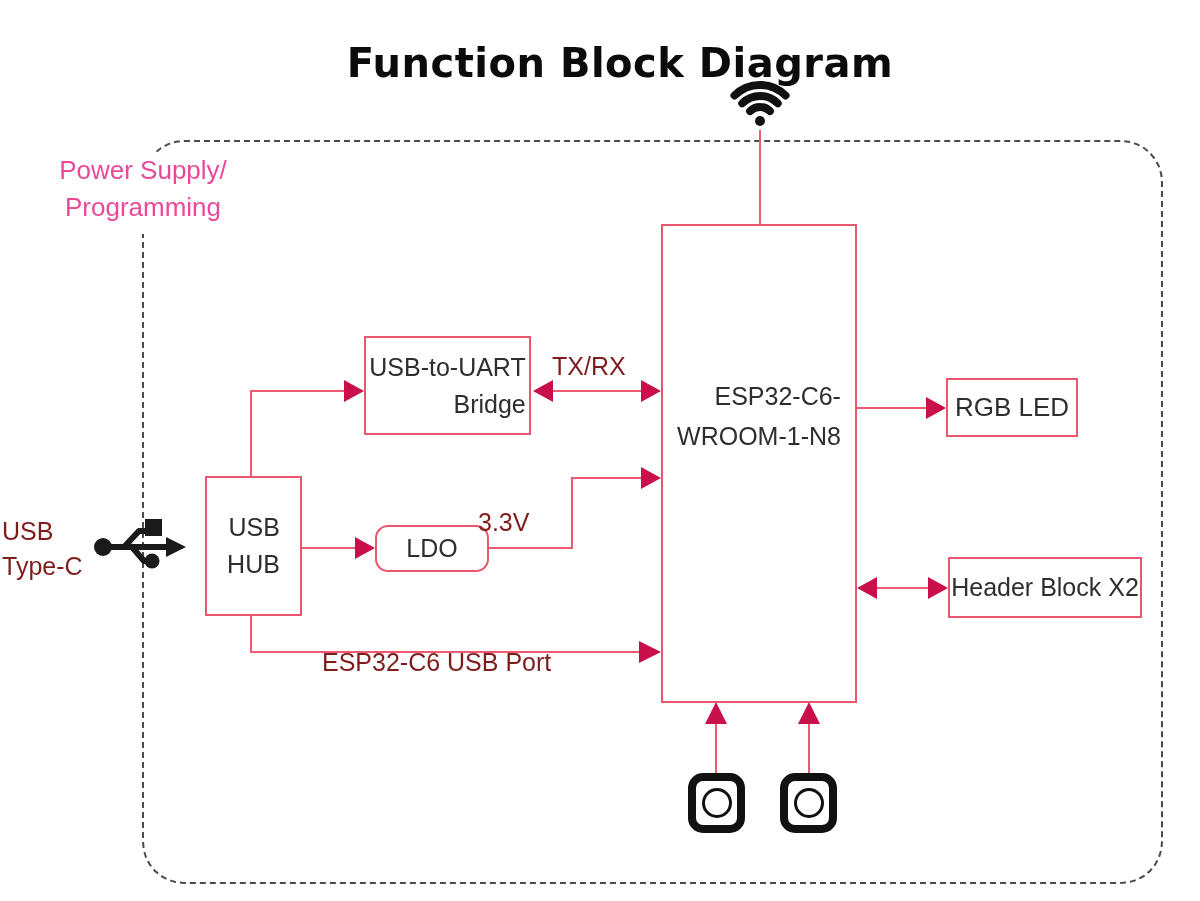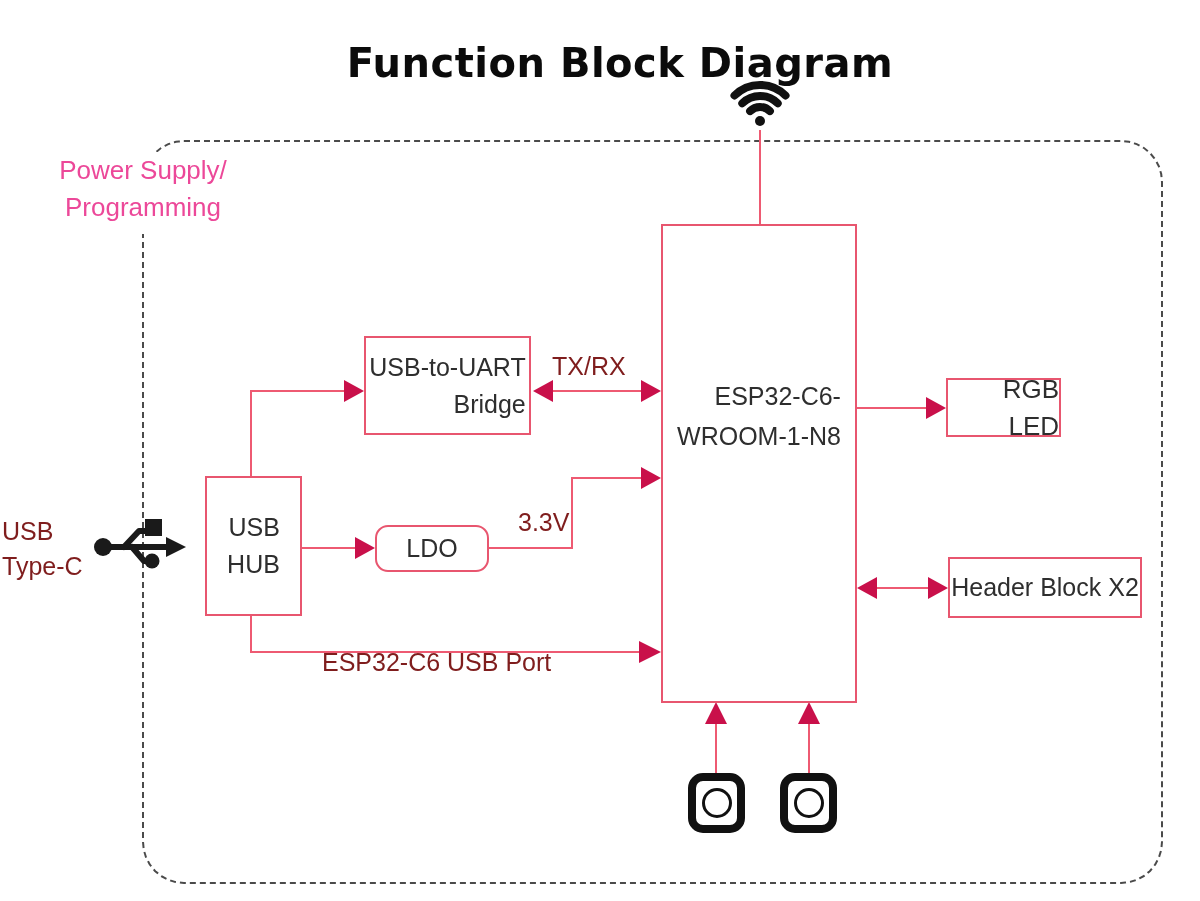--- a/index.html
+++ b/index.html
@@ -52,30 +52,30 @@
     text-align: right;
     font-size: 25px;
     line-height: 37px;
     color: #2e2e2e;
     white-space: pre-line;
   }
   #block-usb-hub        { left: 205px; top: 476px; width: 97px;  height: 140px; }
   #block-uart           { left: 364px; top: 336px; width: 167px; height: 99px;  }
   #block-ldo            { left: 375px; top: 525px; width: 114px; height: 47px; border-radius: 13px;  }
   #block-esp32          { left: 661px; top: 224px; width: 196px; height: 479px; padding-bottom: 96px; line-height: 40px; }
-  #block-rgb-led        { left: 946px; top: 378px; width: 115px; height: 59px;  font-size: 26px; }
+  #block-rgb-led        { left: 946px; top: 378px; width: 132px; height: 59px;  font-size: 26px; }
   #block-header         { left: 948px; top: 557px; width: 194px; height: 61px;  font-size: 25px; }
 
   .wire-label {
     font-size: 25px;
     color: #7f1d1d;
     white-space: pre-line;
   }
   #label-txrx     { left: 552px; top: 352px; width: 92px; }
-  #label-33v      { left: 518px; top: 508px; width: 70px; }
+  #label-33v      { left: 478px; top: 508px; width: 70px; }
   #label-usbport  { left: 322px; top: 648px; width: 260px; }
   #label-usbtypec { left: 2px;   top: 514px; width: 105px; line-height: 35px; }
 
   #wifi-icon { left: 727px; top: 68px; }
   #usb-icon  { left: 92px;  top: 506px; }
 
   .push-button {
     width: 57px; height: 60px;
     border: 8px solid #111111;
     border-radius: 15px;

